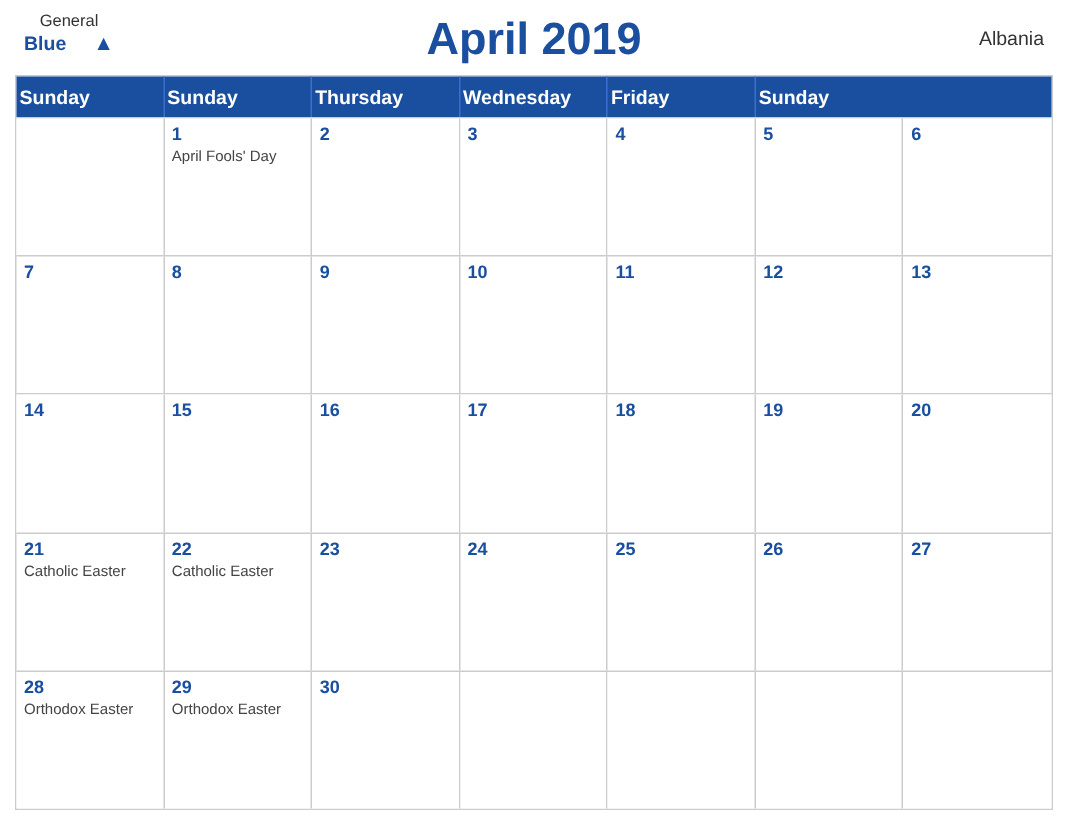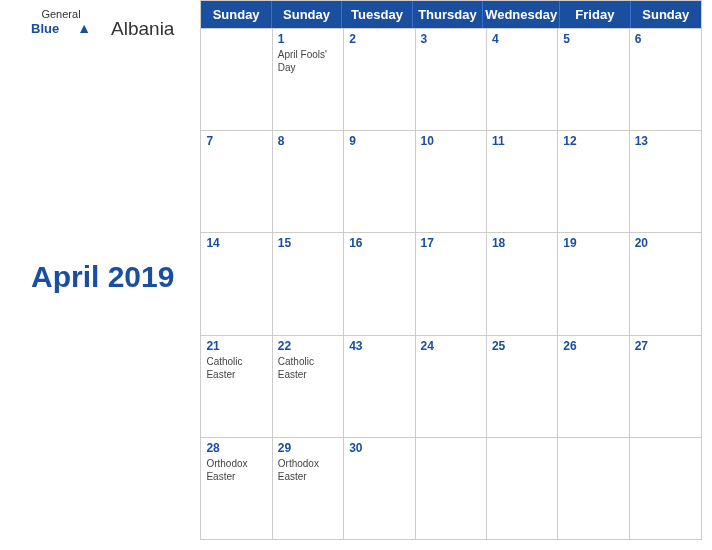--- a/index.html
+++ b/index.html
@@ -8,22 +8,21 @@
       background: #fff;
       width: 712px;
       height: 550px;
       overflow: hidden;
     }
     .page {
       width: 712px;
       height: 550px;
       background: #fff;
       display: flex;
-      flex-direction: row;
-      padding-left: 15px;
+      flex-direction: column;
     }
     .header {
       display: flex;
       align-items: center;
       justify-content: center;
       padding: 10px 16px 6px;
       position: relative;
     }
     .logo {
       position: absolute;
@@ -53,38 +52,38 @@
     .calendar-title {
       font-size: 30px;
       color: #1a4fa0;
       font-weight: bold;
       text-align: center;
     }
     .country-label {
       position: absolute;
       right: 16px;
       top: 18px;
-      font-size: 19px;
+      font-size: 13px;
       color: #333;
     }
     .calendar {
       flex: 1;
       display: flex;
       flex-direction: column;
       border: 1px solid #ccc;
       margin: 0 10px 10px 10px;
     }
     .day-headers {
       display: grid;
       grid-template-columns: repeat(7, 1fr);
       background: #1a4fa0;
     }
     .day-header {
       color: #fff;
-      text-align: center;
+      text-align: left;
       font-size: 13px;
       font-weight: bold;
       padding: 6px 2px;
       border-right: 1px solid #3a6fd0;
     }
     .day-header:last-child {
       border-right: none;
     }
     .weeks {
       flex: 1;
@@ -139,21 +138,20 @@
       </span>
     </div>
     <h1 class="calendar-title">April 2019</h1>
     <span class="country-label">Albania</span>
   </div>
 
   <div class="calendar">
     <div class="day-headers">
       <div class="day-header">Sunday</div>
       <div class="day-header">Sunday</div>
-      <div class="day-header">Tuesday</div>
       <div class="day-header">Thursday</div>
       <div class="day-header">Wednesday</div>
       <div class="day-header">Friday</div>
       <div class="day-header">Sunday</div>
     </div>
     <div class="weeks" id="weeks-container">
     <div class="week-row">
           <div class="day-cell empty"></div>
           <div class="day-cell">
             <div class="day-num">1</div>
@@ -224,21 +222,21 @@
         <div class="week-row">
           <div class="day-cell">
             <div class="day-num">21</div>
             <div class="day-event">Catholic Easter</div>
           </div>
           <div class="day-cell">
             <div class="day-num">22</div>
             <div class="day-event">Catholic Easter</div>
           </div>
           <div class="day-cell">
-            <div class="day-num">43</div>
+            <div class="day-num">23</div>
           </div>
           <div class="day-cell">
             <div class="day-num">24</div>
           </div>
           <div class="day-cell">
             <div class="day-num">25</div>
           </div>
           <div class="day-cell">
             <div class="day-num">26</div>
           </div>

